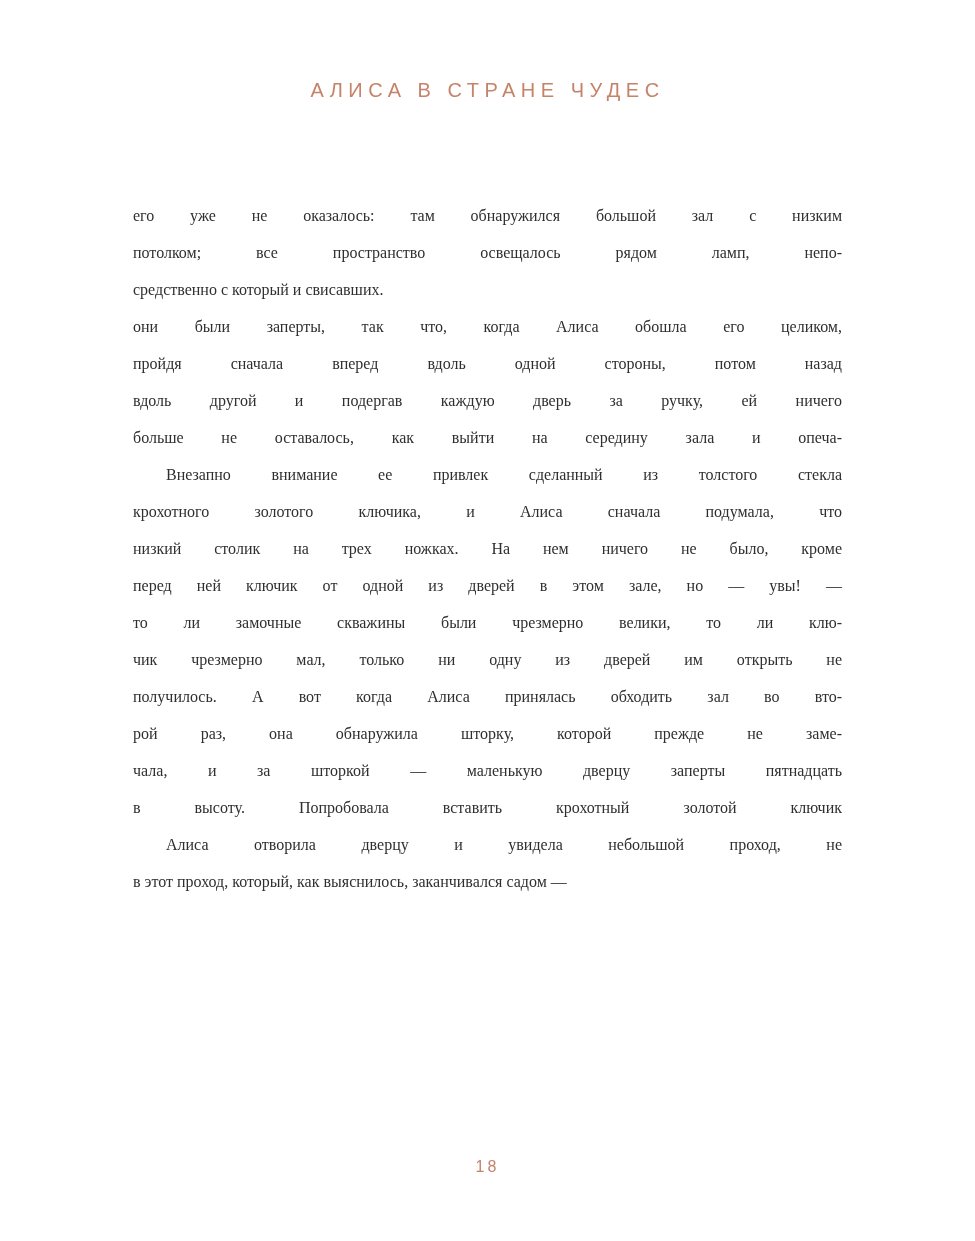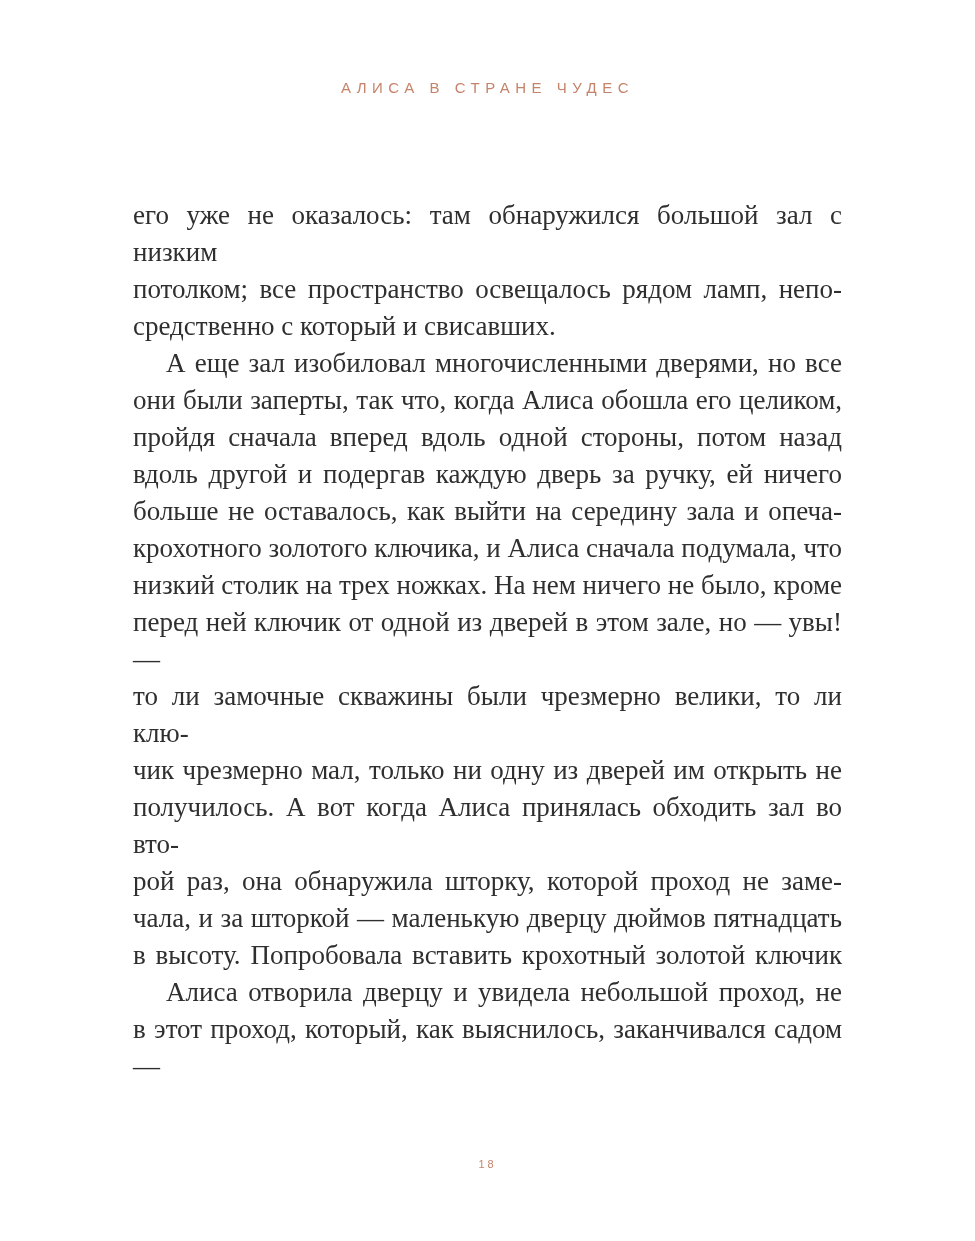--- a/index.html
+++ b/index.html
@@ -15,31 +15,31 @@
     overflow: hidden;
     font-family: "Liberation Serif", serif;
   }
   .running-header {
     position: absolute;
     top: 79px;
     left: 0;
     right: 0;
     text-align: center;
     font-family: "Liberation Sans", sans-serif;
-    font-size: 15px;
+    font-size: 20px;
     font-weight: 400;
     letter-spacing: 5.5px;
     color: #c5836a;
   }
   .body-text {
     position: absolute;
     top: 197px;
     left: 133px;
     width: 709px;
-    font-size: 27px;
+    font-size: 16px;
     line-height: 37px;
     color: #2f2f2f;
   }
   .para {
     margin: 0;
     padding: 0;
   }
   .line {
     text-align: justify;
     text-align-last: justify;
@@ -52,54 +52,54 @@
   .line.indent {
     text-indent: 33px;
   }
   .page-number {
     position: absolute;
     top: 1158px;
     left: 0;
     right: 0;
     text-align: center;
     font-family: "Liberation Sans", sans-serif;
-    font-size: 11px;
+    font-size: 16px;
     font-weight: 400;
     letter-spacing: 3px;
     color: #c5836a;
   }
 </style>
 </head>
 <body>
 
 <div class="page">
   <div class="running-header" style="color: rgb(197, 131, 106);">АЛИСА В СТРАНЕ ЧУДЕС</div>
 
   <div class="body-text" style="color: rgb(47, 47, 47);">
       <div class="para">
         <div class="line">его уже не оказалось: там обнаружился большой зал с низким</div>
         <div class="line">потолком; все пространство освещалось рядом ламп, непо-</div>
         <div class="line last">средственно с который и свисавших.</div>
       </div>
       <div class="para">
-        <div class="line indent">А еще зал изобиловал многочисленными дверями, но все</div>
         <div class="line">они были заперты, так что, когда Алиса обошла его целиком,</div>
         <div class="line">пройдя сначала вперед вдоль одной стороны, потом назад</div>
         <div class="line">вдоль другой и подергав каждую дверь за ручку, ей ничего</div>
         <div class="line">больше не оставалось, как выйти на середину зала и опеча-</div>
       </div>
       <div class="para">
+        <div class="line indent">Внезапно внимание ее привлек сделанный из толстого стекла</div>
         <div class="line">крохотного золотого ключика, и Алиса сначала подумала, что</div>
         <div class="line">низкий столик на трех ножках. На нем ничего не было, кроме</div>
         <div class="line">перед ней ключик от одной из дверей в этом зале, но — увы! —</div>
         <div class="line">то ли замочные скважины были чрезмерно велики, то ли клю-</div>
         <div class="line">чик чрезмерно мал, только ни одну из дверей им открыть не</div>
         <div class="line">получилось. А вот когда Алиса принялась обходить зал во вто-</div>
-        <div class="line">рой раз, она обнаружила шторку, которой проход не заме-</div>
-        <div class="line">чала, и за шторкой — маленькую дверцу дюймов пятнадцать</div>
+        <div class="line">рой раз, она обнаружила шторку, которой прежде не заме-</div>
+        <div class="line">чала, и за шторкой — маленькую дверцу заперты пятнадцать</div>
         <div class="line">в высоту. Попробовала вставить крохотный золотой ключик</div>
       </div>
       <div class="para">
         <div class="line indent">Алиса отворила дверцу и увидела небольшой проход, не</div>
         <div class="line last">в этот проход, который, как выяснилось, заканчивался садом —</div>
       </div>
     </div>
 
   <div class="page-number" style="color: rgb(197, 131, 106);">18</div>
 </div>

